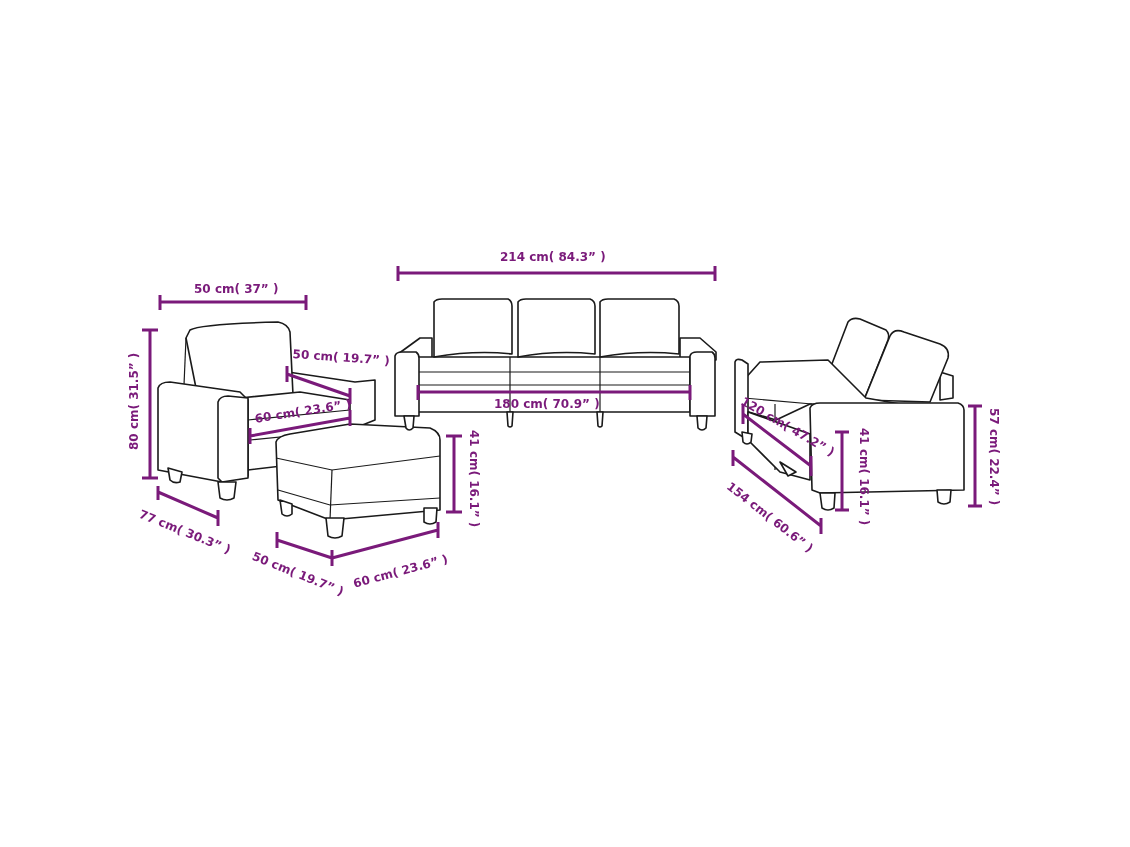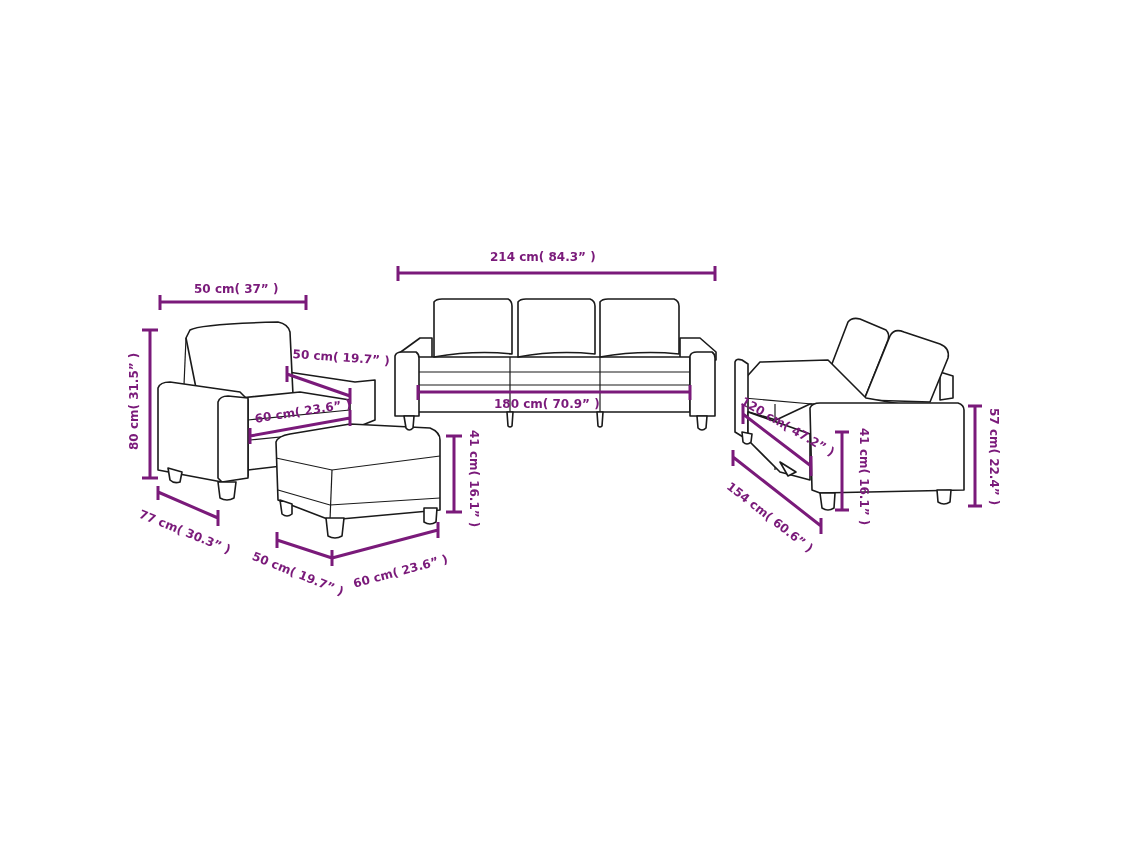--- a/index.html
+++ b/index.html
@@ -129,20 +129,20 @@
 <div class="lbl" style="left:194px; top:283px;">50 cm( 37” )</div>
 <div class="lbl" style="left:128px; top:450px; transform: rotate(-90deg);">80 cm( 31.5” )</div>
 <div class="lbl" style="left:142px; top:508px; transform: rotate(22deg);">77 cm( 30.3” )</div>
 <div class="lbl" style="left:293px; top:348px; transform: rotate(4deg);">50 cm( 19.7” )</div>
 <div class="lbl" style="left:254px; top:413px; transform: rotate(-9deg);">60 cm( 23.6” )</div>
 
 <div class="lbl" style="left:480px; top:430px; transform: rotate(90deg);">41 cm( 16.1” )</div>
 <div class="lbl" style="left:255px; top:550px; transform: rotate(22deg);">50 cm( 19.7” )</div>
 <div class="lbl" style="left:352px; top:578px; transform: rotate(-15deg);">60 cm( 23.6” )</div>
 
-<div class="lbl" style="left:490px; top:251px;">214 cm( 84.3” )</div>
+<div class="lbl" style="left:500px; top:251px;">214 cm( 84.3” )</div>
 <div class="lbl" style="left:494px; top:398px;text-align:center;">180 cm( 70.9” )</div>
 
 <div class="lbl" style="left:745px; top:395px; transform: rotate(30deg);">120 cm( 47.2” )</div>
 <div class="lbl" style="left:732px; top:480px; transform: rotate(38deg);">154 cm( 60.6” )</div>
 <div class="lbl" style="left:870px; top:428px; transform: rotate(90deg);">41 cm( 16.1” )</div>
 <div class="lbl" style="left:1000px; top:408px; transform: rotate(90deg);">57 cm( 22.4” )</div>
 </div>
 
 </body></html>

